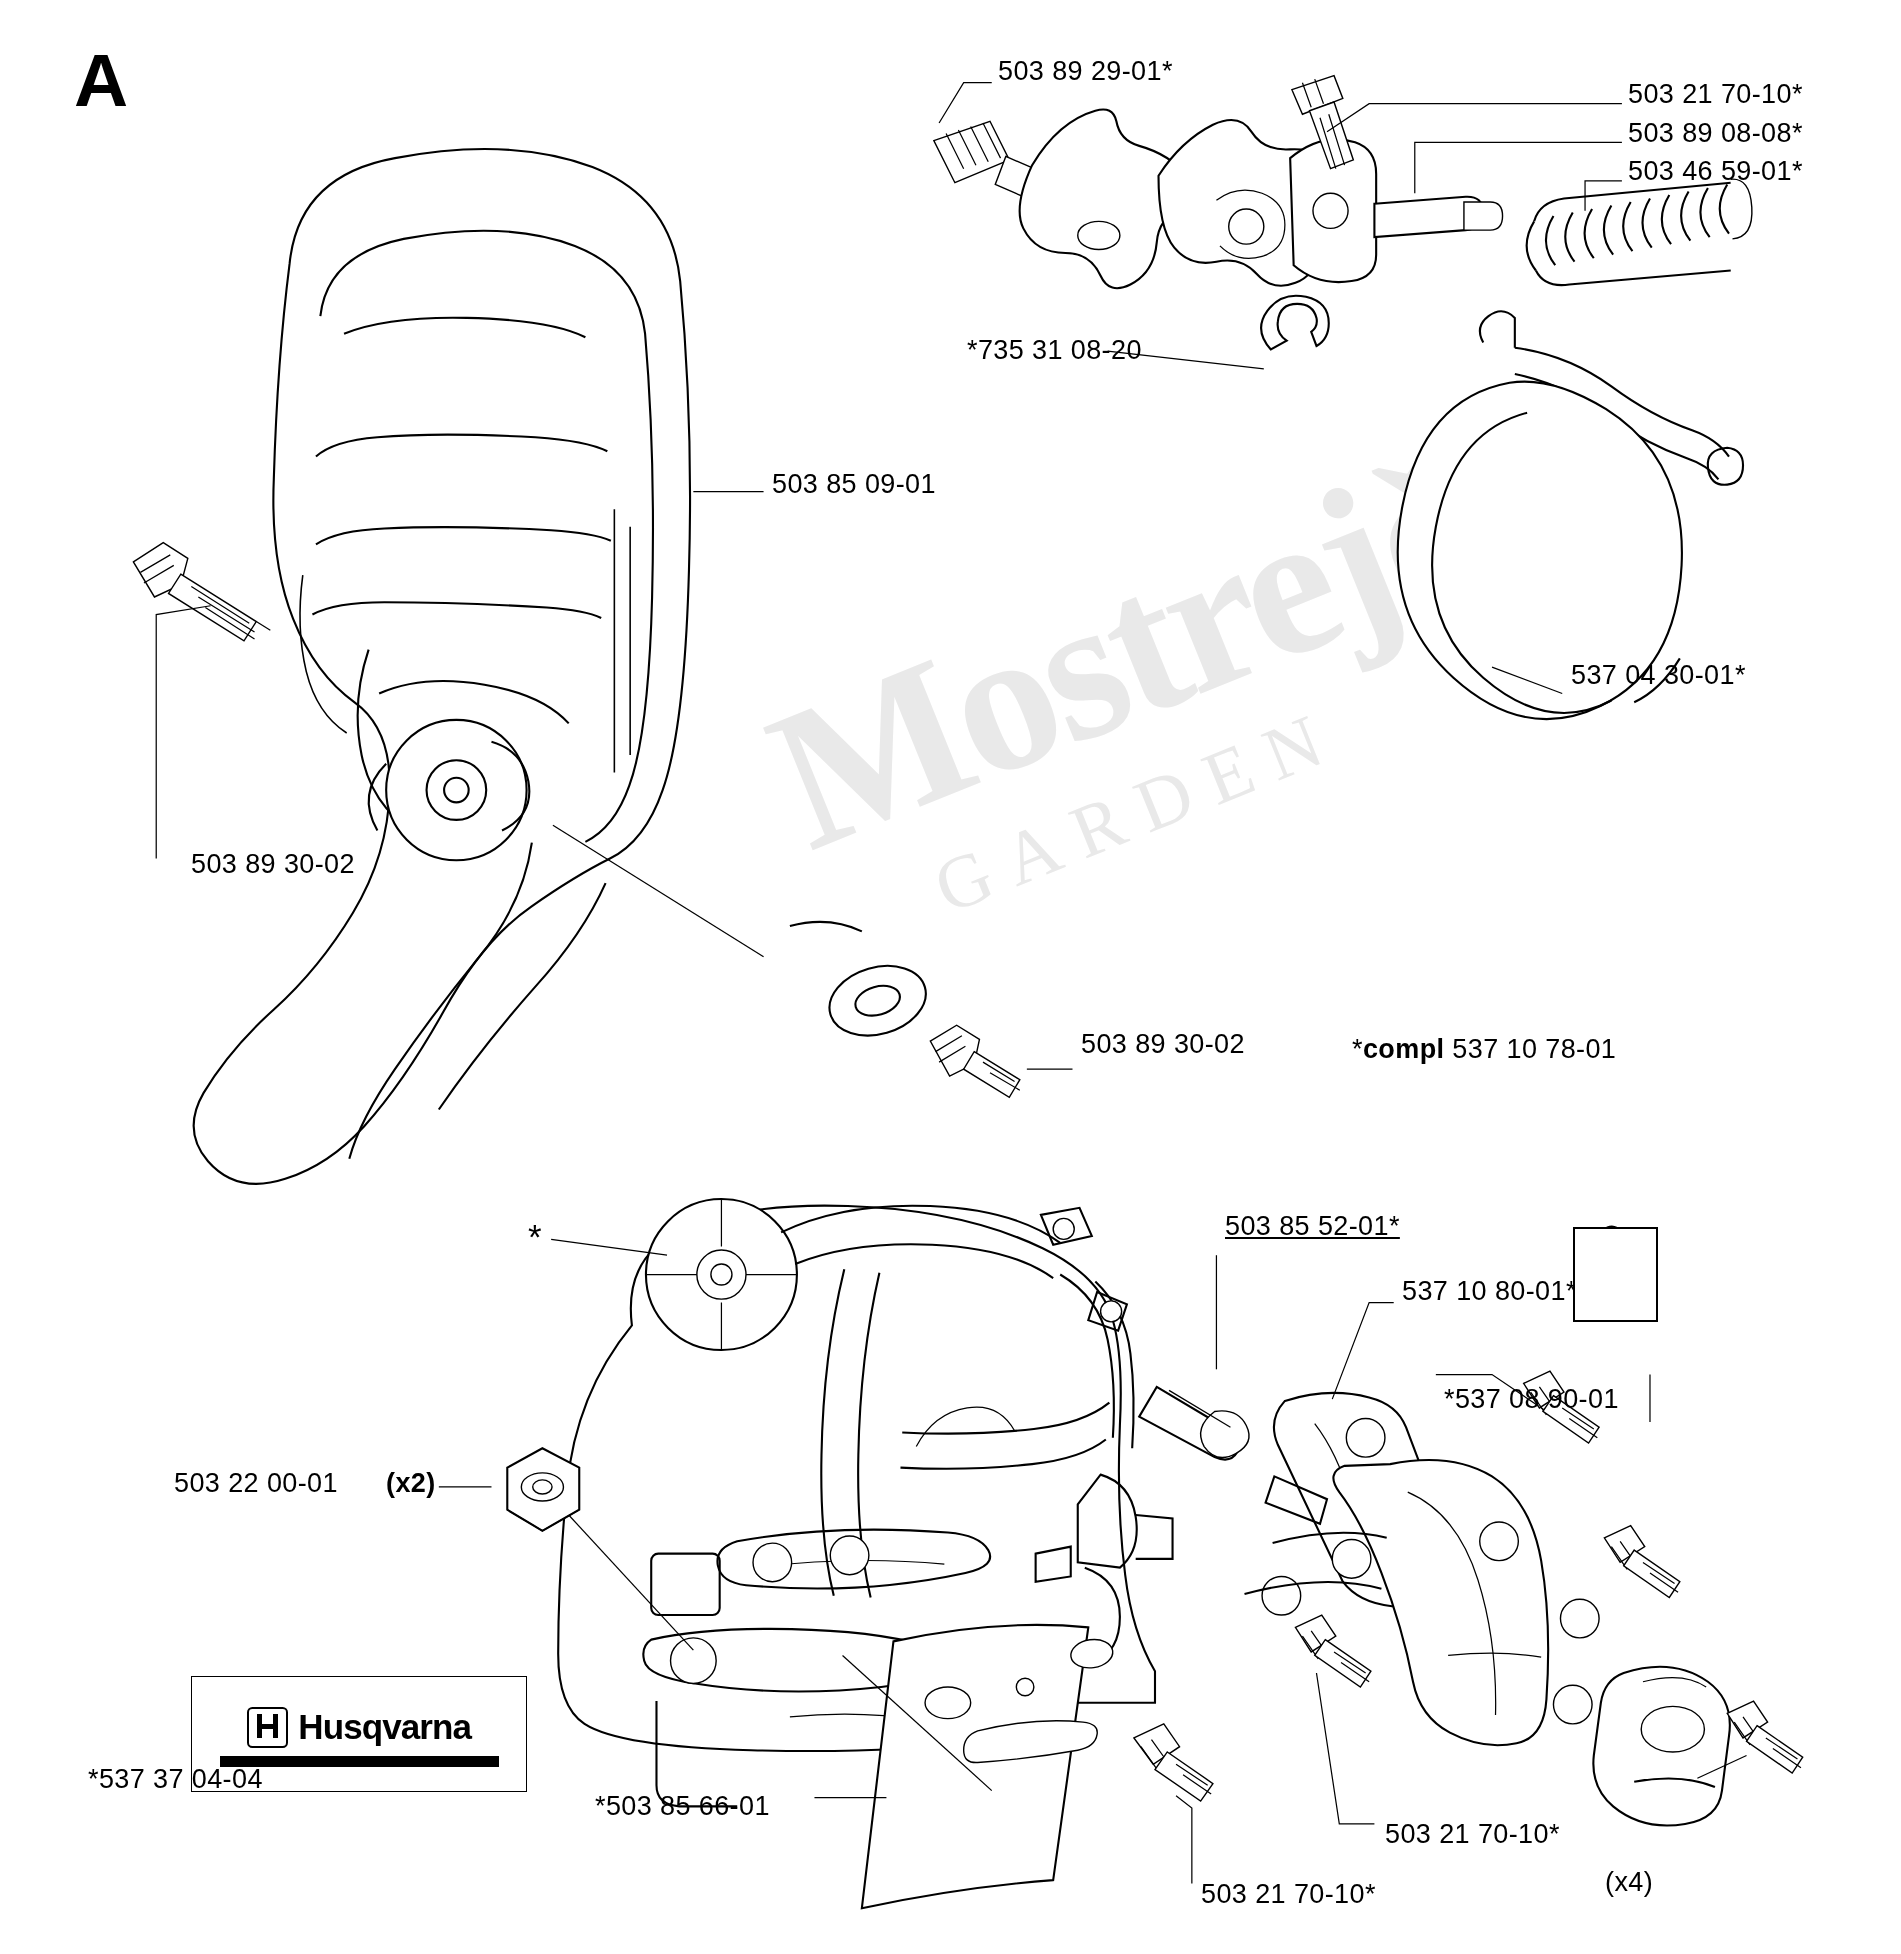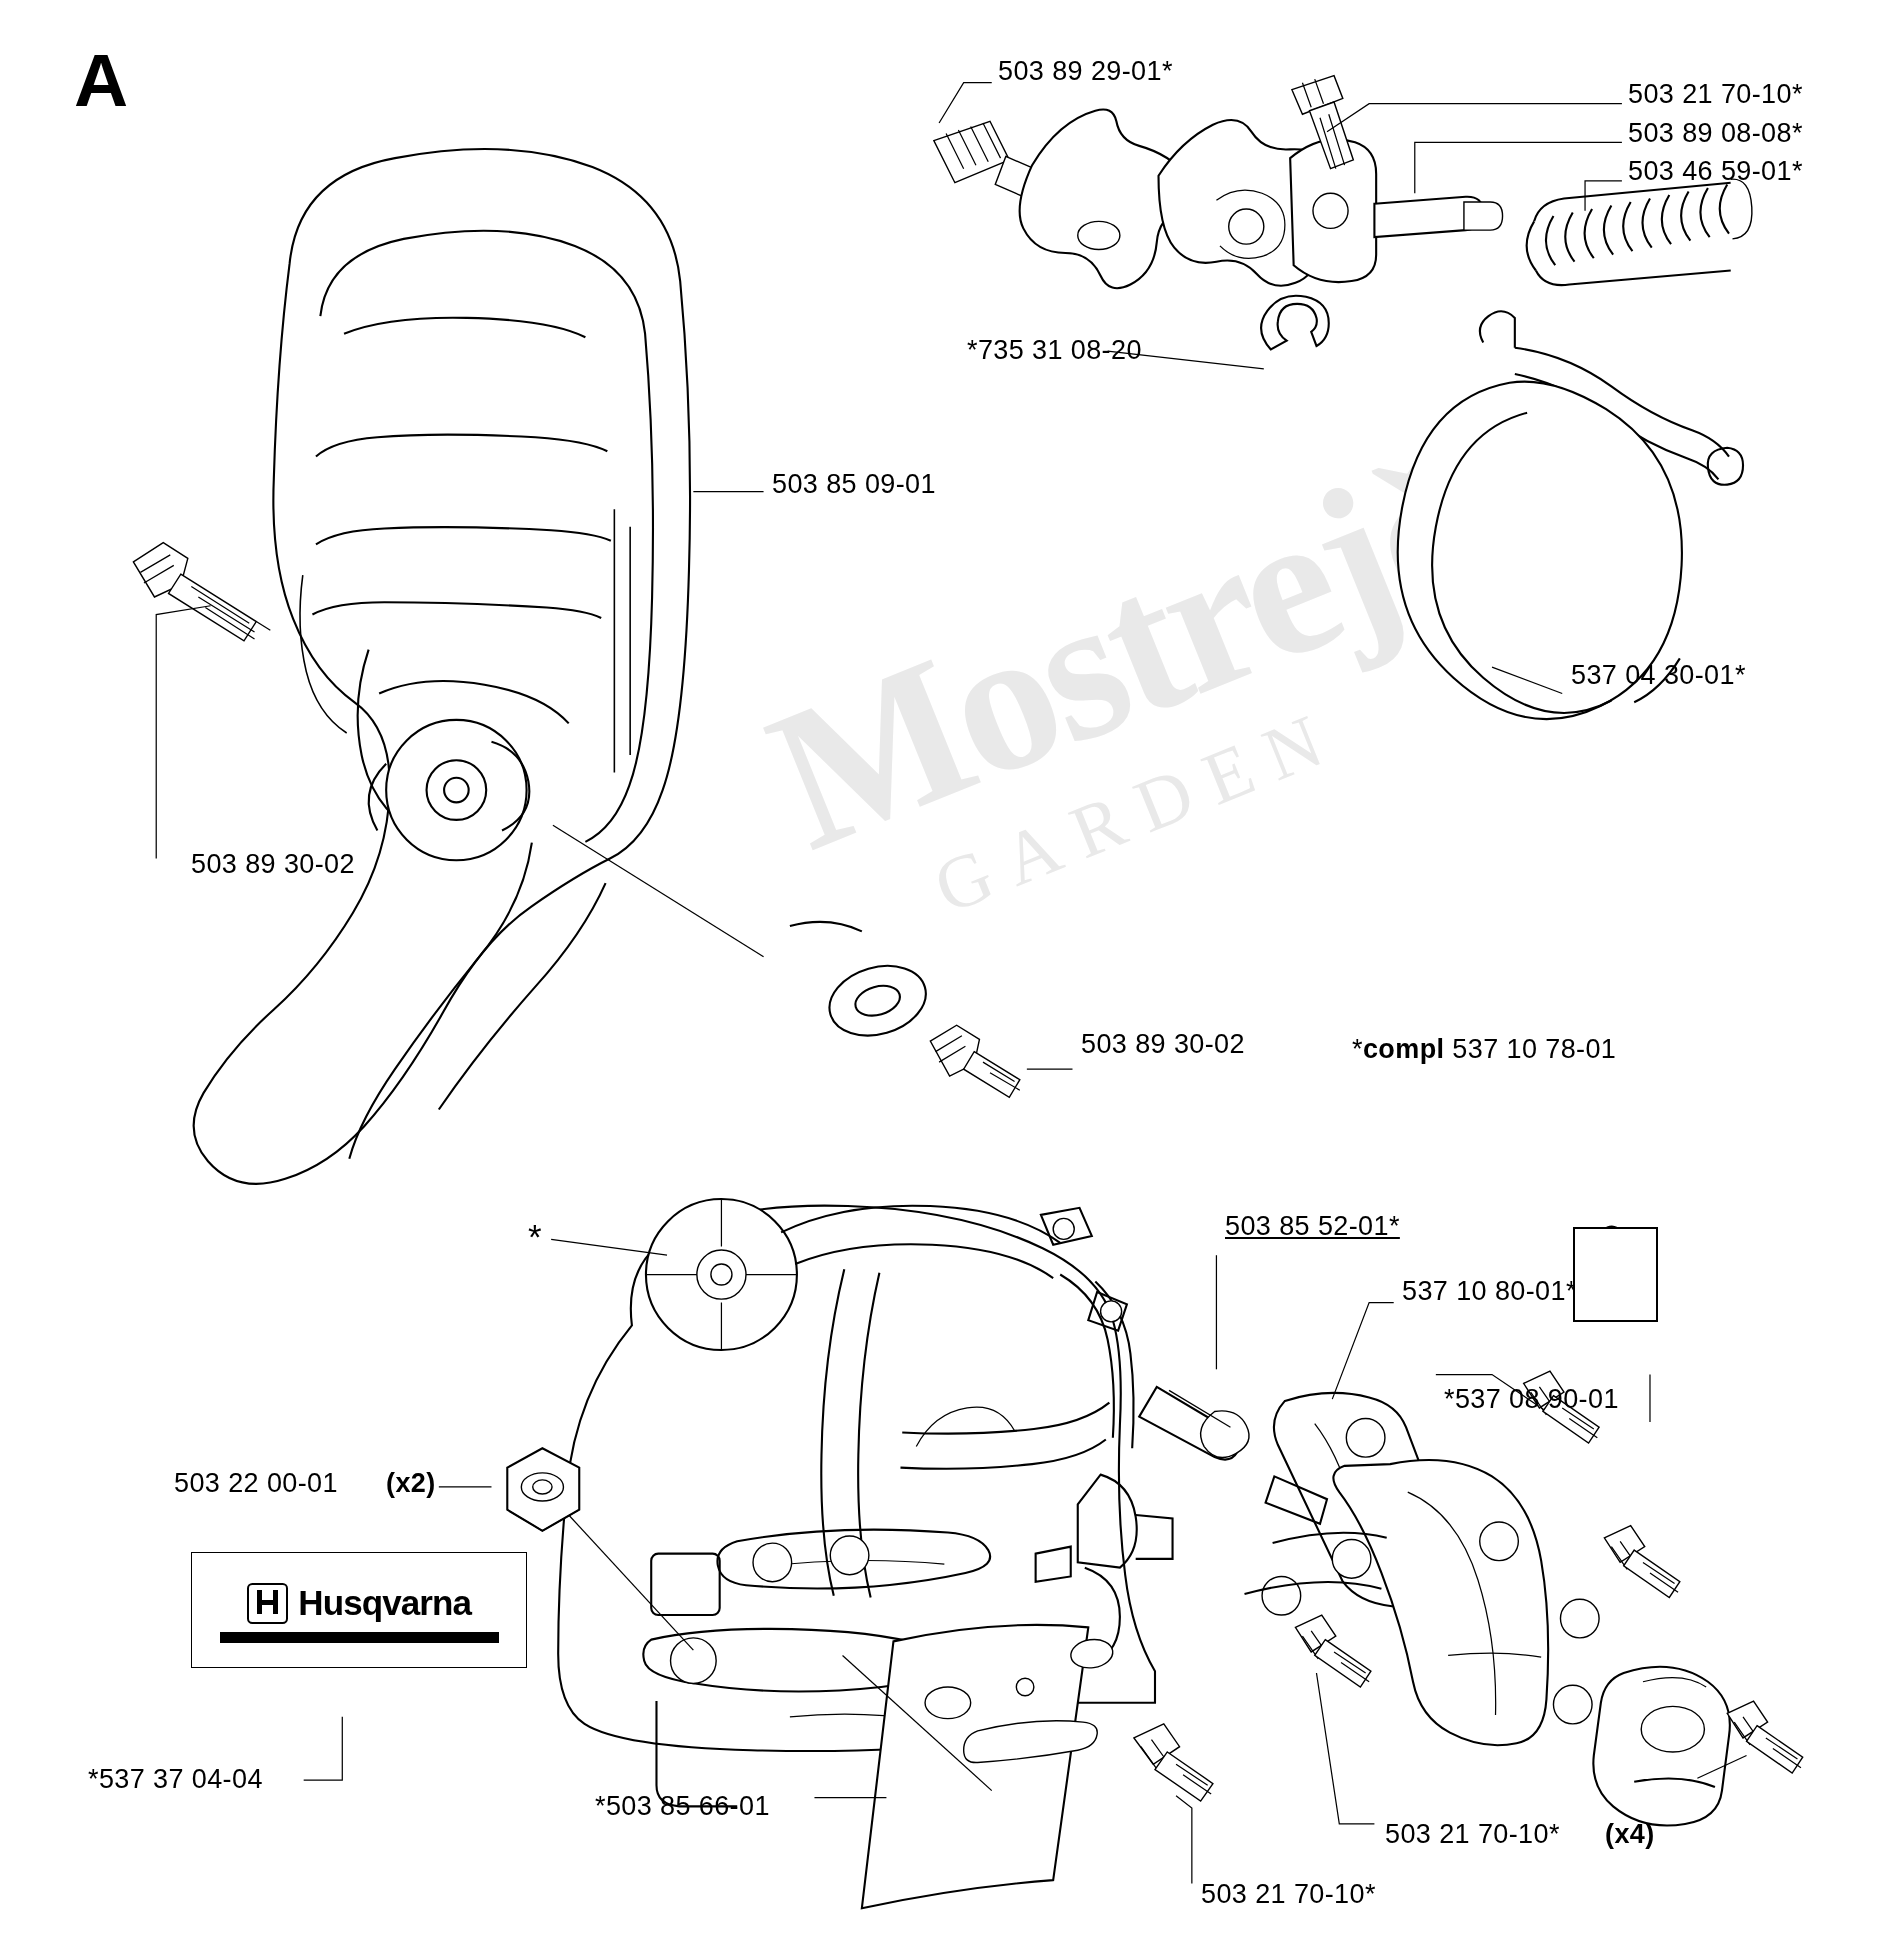--- a/index.html
+++ b/index.html
@@ -75,21 +75,21 @@
   }
   .ln { fill: none; stroke: #000; stroke-width: 2.4; }
   .ln-thin { fill: none; stroke: #000; stroke-width: 1.8; }
   .ln-t { fill: none; stroke: #000; stroke-width: 1.4; }
   .fillw { fill: #fff; stroke: #000; stroke-width: 2.4; }
   .fillw-t { fill: #fff; stroke: #000; stroke-width: 1.6; }
   
   .logo-plate {
     position: absolute;
     left: 191px;
-    top: 1552px;
+    top: 1676px;
     width: 334px;
     height: 114px;
     border: 1.8px solid #000;
     background: #fff;
     display: flex;
     flex-direction: column;
     align-items: center;
     justify-content: center;
   }
   .logo-row {
@@ -438,21 +438,21 @@
   <div class="lbl" style="left:1571px; top:660px;text-align:center;">537 04 30-01*</div>
   <div class="lbl" style="left:174px;  top:1468px;">503 22 00-01</div>
   <div class="lbl" style="left:386px;  top:1468px; font-weight:bold;text-align:center;">(x2)</div>
   <div class="lbl" style="left:528px;  top:1217px; font-size:35px;">*</div>
   <div class="lbl" style="left:1225px; top:1211px;text-decoration:underline;">503 85 52-01*</div>
   <div class="lbl" style="left:1402px; top:1276px;">537 10 80-01*</div>
   <div class="lbl" style="left:1444px; top:1349px;margin-top:35px;">*537 08 90-01</div>
   <div class="lbl" style="left:595px;  top:1791px;">*503 85 66-01</div>
   <div class="lbl" style="left:1201px; top:1879px;">503 21 70-10*</div>
   <div class="lbl" style="left:1385px; top:1819px;">503 21 70-10*</div>
-  <div class="lbl" style="left:1605px; top:1819px; font-weight:bold;">(x4)</div>
+  <div class="lbl" style="left:1605px; top:1867px; font-weight:normal;">(x4)</div>
 
   <div class="lbl" style="left:1352px; top:1034px;">
     <span>*<b>compl</b> 537 10 78-01</span>
   </div>
 
   <div class="logo-plate">
     <div class="logo-row">
       <span class="logo-mark">
           <i></i>
         </span>

